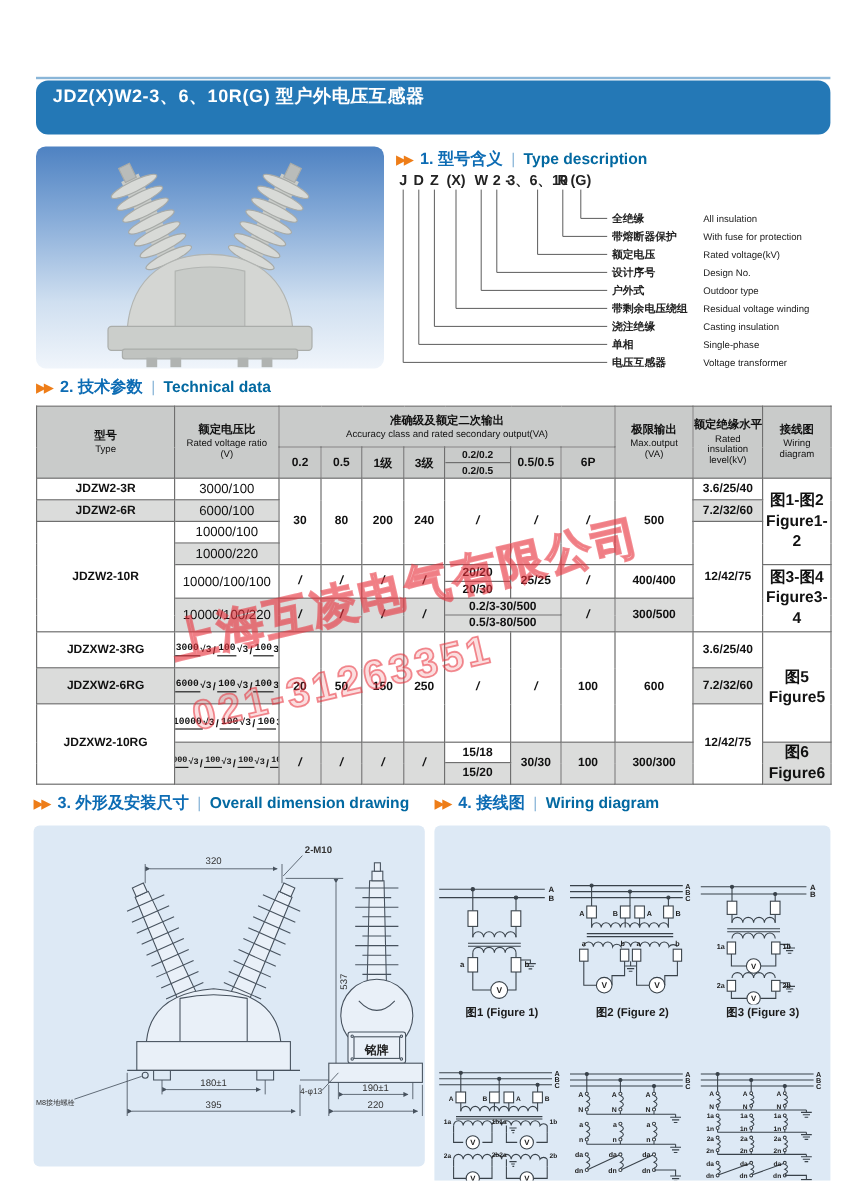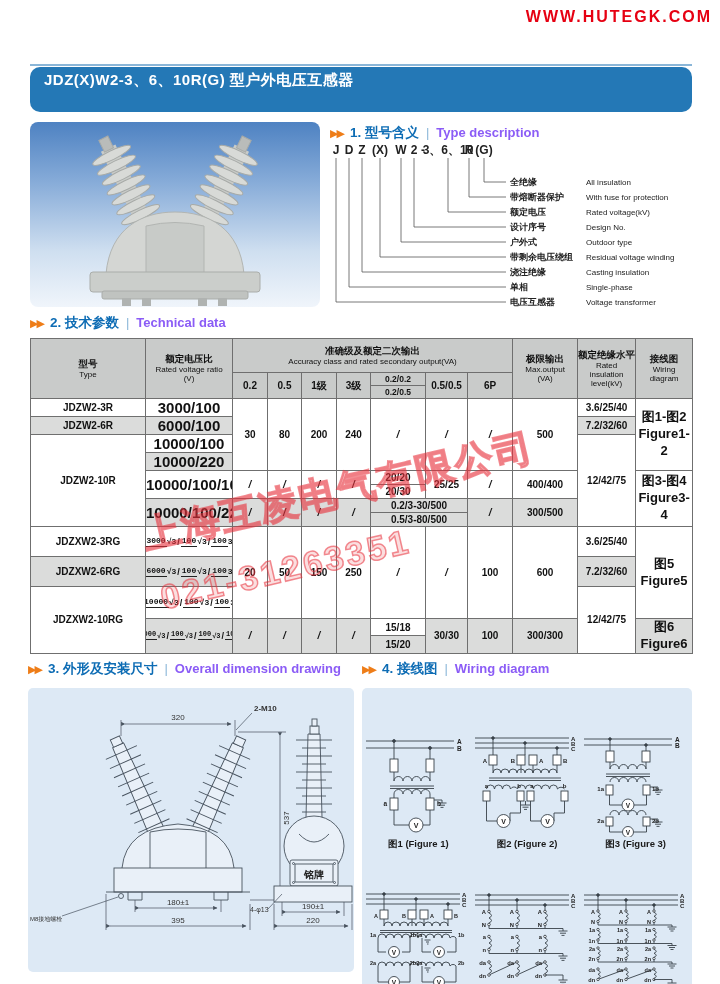--- a/index.html
+++ b/index.html
@@ -13,39 +13,39 @@
   
   .titlebar{position:absolute;left:30px;top:67px;width:662px;height:45px;background:#2478b6;
             border-radius:10px;box-sizing:border-box;padding:4px 0 0 14px;color:#fff;}
   .titlebar .t1{font-size:15px;font-weight:bold;letter-spacing:.5px;}
   .titlebar .t2{font-size:13.5px;margin-top:1px;}
   
   .sec-head{display:flex;align-items:baseline;white-space:nowrap;}
   .sec-head .arrows{color:#ee7d18;font-size:11px;letter-spacing:-2px;margin-right:7px;}
   .sec-head .cn{color:#0d6cb4;font-weight:bold;font-size:13.5px;}
   .sec-head .sep{color:#8ab6d8;margin:0 7px;font-size:13px;}
-  .sec-head .en{color:#8b5cf6;font-size:13px;font-weight:bold;}
+  .sec-head .en{color:#0369a1;font-size:13px;font-weight:bold;}
   
   .photo{position:absolute;left:30px;top:122px;width:290px;height:185px;border-radius:8px;
          background:linear-gradient(180deg,#4e82c2 0%,#86abd8 32%,#cfdff0 70%,#f0f5fb 100%);}
   .typedesc{position:absolute;left:330px;top:124px;width:362px;height:186px;}
   
   .s2-head{position:absolute;left:30px;top:314px;}
   .tabwrap{position:absolute;left:30px;top:338px;width:662px;}
   table{border-collapse:collapse;table-layout:fixed;width:662px;color:#111;}
   td{border:1px solid #6f6f6f;text-align:center;vertical-align:middle;padding:0;font-size:9.5px;overflow:hidden;}
   .hd{background:#c9cbca;}
   .hd .cn{display:block;font-size:9.5px;font-weight:bold;line-height:1.25;}
   .hd .en{display:block;font-size:8px;line-height:1.15;}
   .sh{display:block;font-size:8.5px;font-weight:bold;line-height:12px;}
   .sh.top{border-bottom:1px solid #6f6f6f;}
   .g{background:#dbdcdb;}
   .val{font-weight:bold;font-size:10px;}
   .typec{font-weight:bold;font-size:10px;}
-  .ratio{font-weight:bold;font-size:15px;}
+  .ratio{font-weight:normal;font-size:11px;}
   .sl{font-style:italic;font-weight:bold;font-size:10px;}
   .wl{display:block;font-size:13px;font-weight:bold;line-height:1.3;}
   tr.h18 td{height:17px;} tr.h14 td{height:13px;} tr.h30 td{height:29px;}
   tr.h32 td{height:31px;} tr.h16 td{height:15px;} tr.hr1 td{height:33px;} tr.hr2 td{height:24px;}
   .frac{display:flex;justify-content:center;align-items:center;}
   .fr{display:inline-flex;align-items:center;line-height:1;font-family:Liberation Mono, monospace;}
   .fn{font-size:8px;font-weight:bold;border-bottom:1px solid #222;padding:0 1px 1px;}
   .fd{font-size:8px;font-weight:bold;padding-top:1px;}
   .fsl{font-size:9px;font-weight:bold;margin:0 1px;}
   .frac4 .fn,.frac4 .fd{font-size:7px;}
@@ -63,21 +63,20 @@
   .figcap{font-size:9.5px;font-weight:bold;color:#1a1a1a;margin-top:1px;}
   svg text{fill:#222;font-family:"Liberation Sans","DejaVu Sans",sans-serif;}
   .dimtext{fill:#333;}
 </style>
 </head>
 <body>
 
 <div class="page">
 
   <div class="logo">
-    <div class="logo-en">WWW.HUTEGK.COM</div>
   </div>
   <div class="header-rule"></div>
 
   <div class="titlebar">
     <div class="t1">JDZ(X)W2-3、6、10R(G) 型户外电压互感器</div>
   </div>
 
   <div class="photo">
     <svg viewBox="0 0 290 185" width="290" height="185">
       <g transform="rotate(-26 122 116)" stroke="#a7aaa7" stroke-width="1" fill="#d8dad7">

